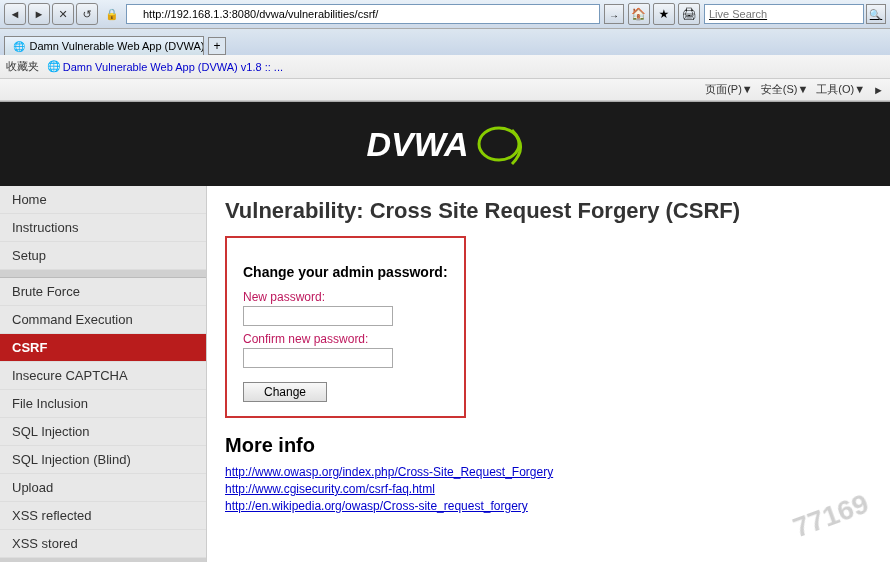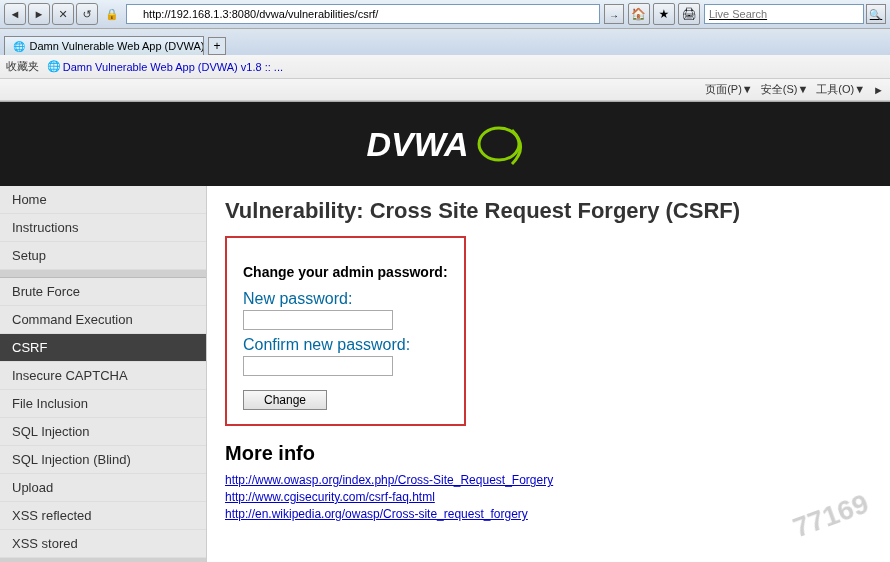--- a/index.html
+++ b/index.html
@@ -40,32 +40,32 @@
     .dvwa-logo { color: white; font-size: 32px; font-weight: bold; font-style: italic; display: flex; align-items: center; gap: 5px; }
     .dvwa-logo .logo-text { font-size: 34px; }
     .dvwa-logo-wrap { position: relative; display: inline-block; }
 
     
     .main-layout { display: flex; height: calc(562px - 165px); }
 
     
     .sidebar { width: 207px; background: #f0f0f0; border-right: 1px solid #ccc; flex-shrink: 0; }
     .sidebar-item { display: block; padding: 6px 12px; font-size: 13px; color: #333; text-decoration: none; border-bottom: 1px solid #ddd; cursor: pointer; background: #e8e8e8; }
-    .sidebar-item.active { background: #404040; color: white; font-weight: normal; }
+    .sidebar-item.active { background: #b91c1c; color: white; font-weight: bold; }
     .sidebar-spacer { height: 8px; background: #d0d0d0; border-bottom: 1px solid #bbb; }
     .sidebar-divider { height: 8px; background: #d0d0d0; }
 
     
     .content { flex: 1; padding: 12px 18px; overflow-y: auto; background: #fff; }
     .page-title { font-size: 22px; font-weight: bold; color: #333; margin-bottom: 12px; }
 
     .change-password-box { border: 2px solid #cc3333; padding: 14px 16px; display: inline-block; margin-bottom: 16px; }
     .change-password-title { font-size: 14px; font-weight: bold; margin-bottom: 10px; margin-top: 12px; }
     .form-group { margin-bottom: 6px; }
-    .form-label { display: block; font-size: 16px; margin-bottom: 2px; color: #0369a1; }
+    .form-label { display: block; font-size: 12px; margin-bottom: 2px; color: #be185d; }
     .form-input { display: block; width: 150px; height: 20px; border: 1px solid #aaa; padding: 1px 3px; font-size: 12px; }
     .change-btn { margin-top: 8px; padding: 2px 20px; font-size: 12px; background: linear-gradient(to bottom, #f8f8f8, #e0e0e0); border: 1px solid #888; cursor: pointer; }
 
     .more-info-title { font-size: 20px; font-weight: bold; margin-bottom: 8px; }
     .more-info-link { display: block; color: #0000cc; text-decoration: underline; font-size: 12px; margin-bottom: 3px; cursor: pointer; }
 
     
     .watermark { position: fixed; bottom: 30px; right: 20px; color: rgba(100,100,100,0.3); font-size: 28px; font-weight: bold; transform: rotate(-20deg); pointer-events: none; }
   </style>
 </head>

